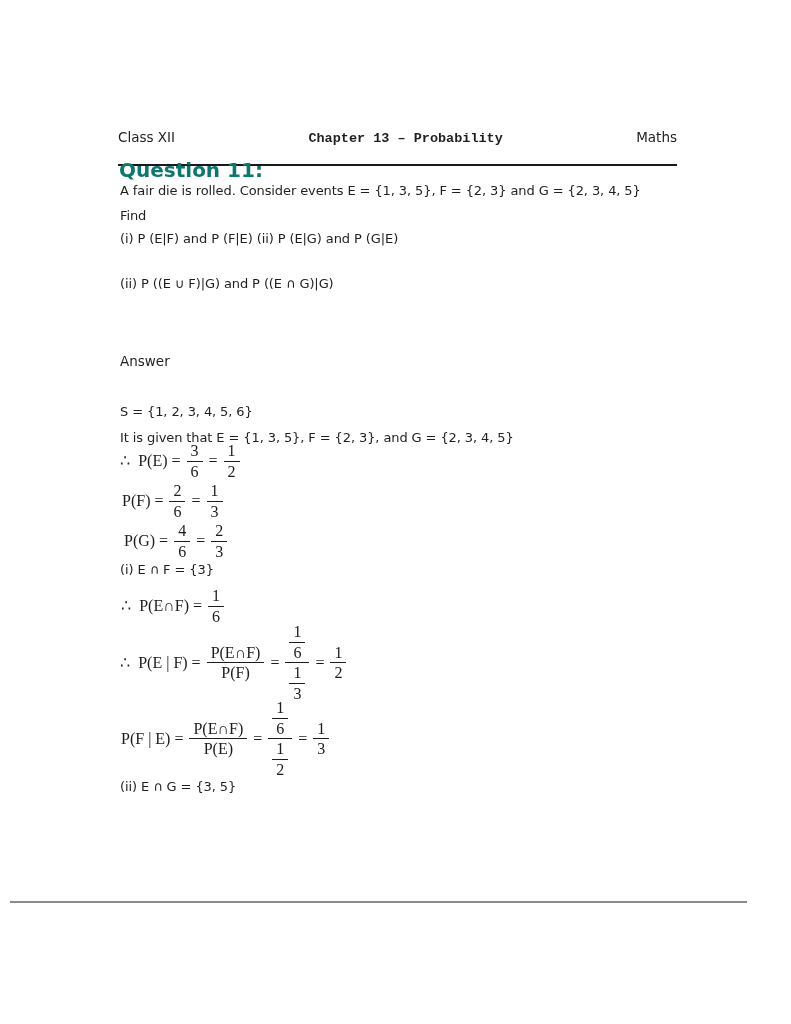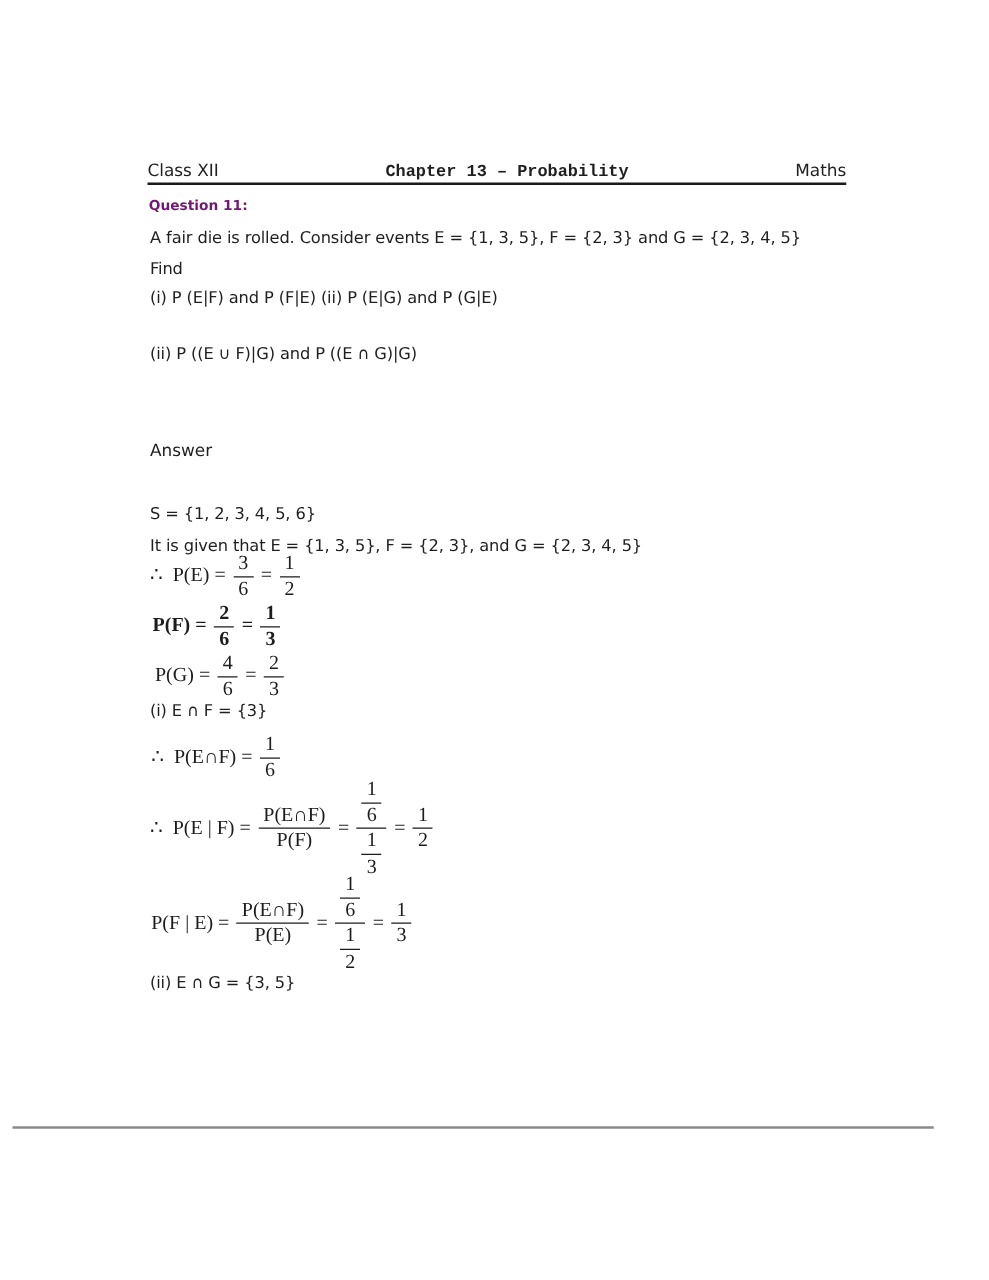--- a/index.html
+++ b/index.html
@@ -11,37 +11,37 @@
     font-family: "DejaVu Sans", "Liberation Sans", sans-serif;
     color: #1f1f1f;
     overflow: hidden;
   }
   
   .header {
     position: absolute;
     top: 129px; left: 118px; width: 559px;
     display: flex; justify-content: space-between; align-items: baseline;
     font-size: 13.5px;
-    padding-bottom: 0;
+    padding-bottom: 18px;
     border-bottom: 2px solid #1a1a1a;
   }
   .header .center { font-weight: bold; font-family: Liberation Mono, monospace; }
   
   .tline {
     position: absolute;
     left: 120px;
     font-size: 13px;
     white-space: nowrap;
     letter-spacing: -0.1px;
   }
   .qlabel {
     position: absolute;
     left: 119px; top: 158px;
-    font-size: 11px; font-weight: bold;
-    color: #701a75;
+    font-size: 20px; font-weight: bold;
+    color: #0f766e;
   }
   .alabel { position: absolute; left: 120px; top: 353px; font-size: 13.5px; }
   
   .mathline {
     position: absolute;
     font-family: "Liberation Serif", "DejaVu Serif", serif;
     font-size: 16px;
     color: #1c1c1c;
     display: flex;
     align-items: center;
@@ -102,21 +102,21 @@
       <span class="num">3</span>
       <span class="den">6</span>
     </span>
     <span>=</span>
     <span class="frac">
       <span class="num">1</span>
       <span class="den">2</span>
     </span>
   </div>
 
-  <div class="mathline" style="top:482px; left:122px;font-weight:bold;">
+  <div class="mathline" style="top:482px; left:122px;">
     <span>P(F) =</span>
     <span class="frac">
       <span class="num">2</span>
       <span class="den">6</span>
     </span>
     <span>=</span>
     <span class="frac">
       <span class="num">1</span>
       <span class="den">3</span>
     </span>

